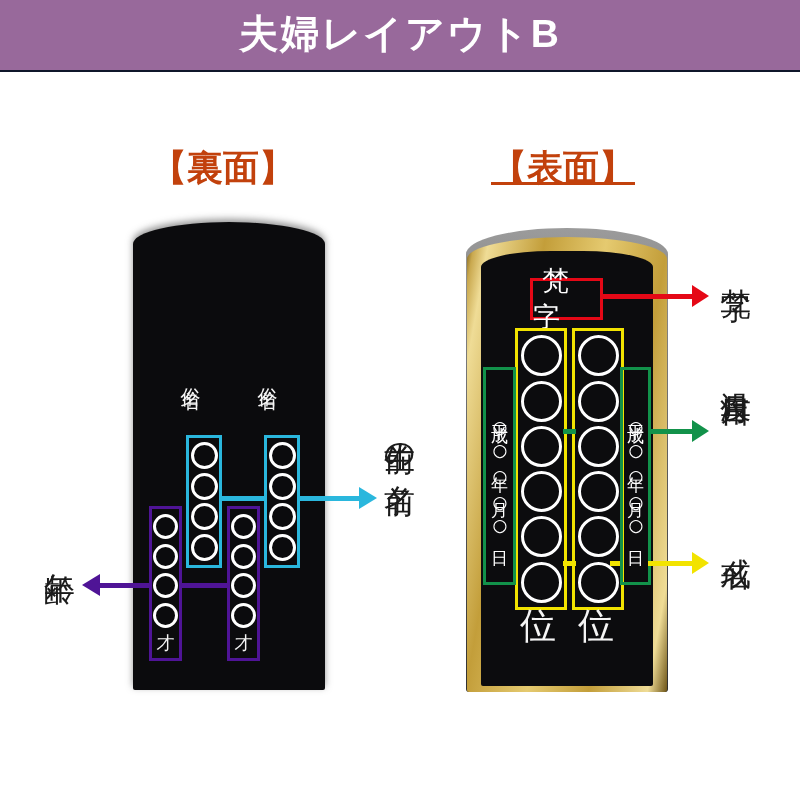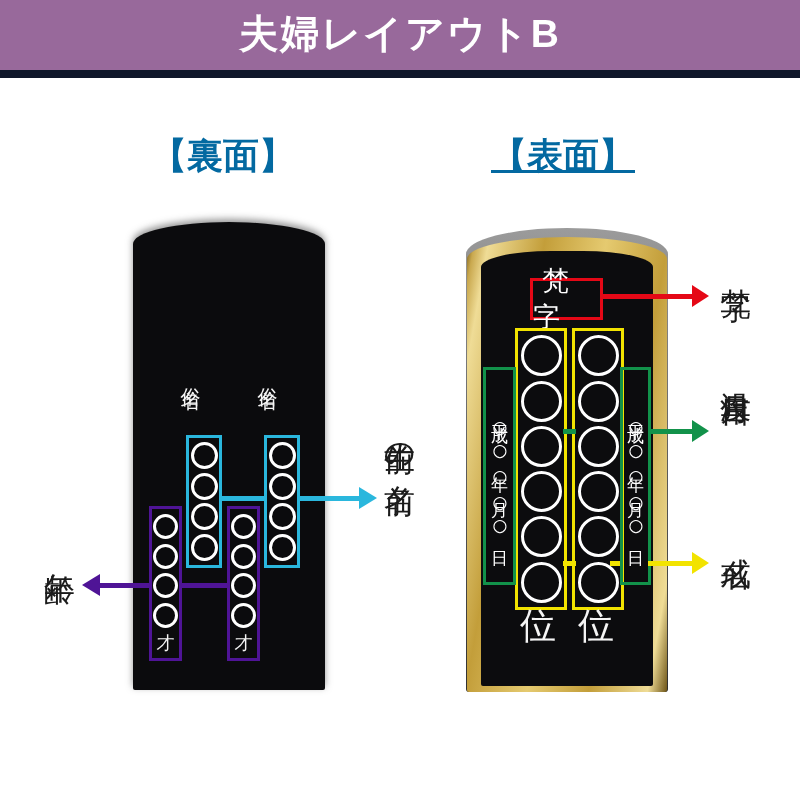--- a/index.html
+++ b/index.html
@@ -3,26 +3,26 @@
 <meta charset="utf-8">
 <style>
   html,body{margin:0;padding:0;}
   body{width:800px;height:800px;position:relative;background:#ffffff;
        font-family:"Liberation Sans", sans-serif;overflow:hidden;}
   .abs{position:absolute;}
   .v{writing-mode:vertical-rl;text-orientation:upright;}
 
   
   .banner{left:0;top:27;width:800px;height:70px;background:#98699b;
-          border-bottom:8px solid #0f172a;}
+          border-bottom:2px solid #0f172a;}
   .banner-text{width:100%;text-align:center;line-height:68px;color:#ffffff;
                font-size:39px;font-weight:bold;letter-spacing:2px;}
 
   
-  .sec-h{top:132px;width:220px;text-align:center;font-size:36px;font-weight:bold;color:#0369a1;}
+  .sec-h{top:144px;width:220px;text-align:center;font-size:36px;font-weight:bold;color:#c2410c;}
 
   
   .tablet-back{left:133px;top:222px;width:192px;height:468px;background:#0b0b0d;
                border-radius:96px 96px 2px 2px / 22px 22px 2px 2px;
                box-shadow:0 -3px 7px rgba(60,60,60,.55);}
   .zokumyo{color:#f5f5f5;font-size:20px;letter-spacing:3px;line-height:22px;
            font-family:"DejaVu Serif", serif;top:150px;}
   .box{box-sizing:border-box;display:flex;flex-direction:column;align-items:center;
        justify-content:space-evenly;}
   .cyanbox{width:36px;height:133px;border:3px solid #2ab7dd;top:213px;}

